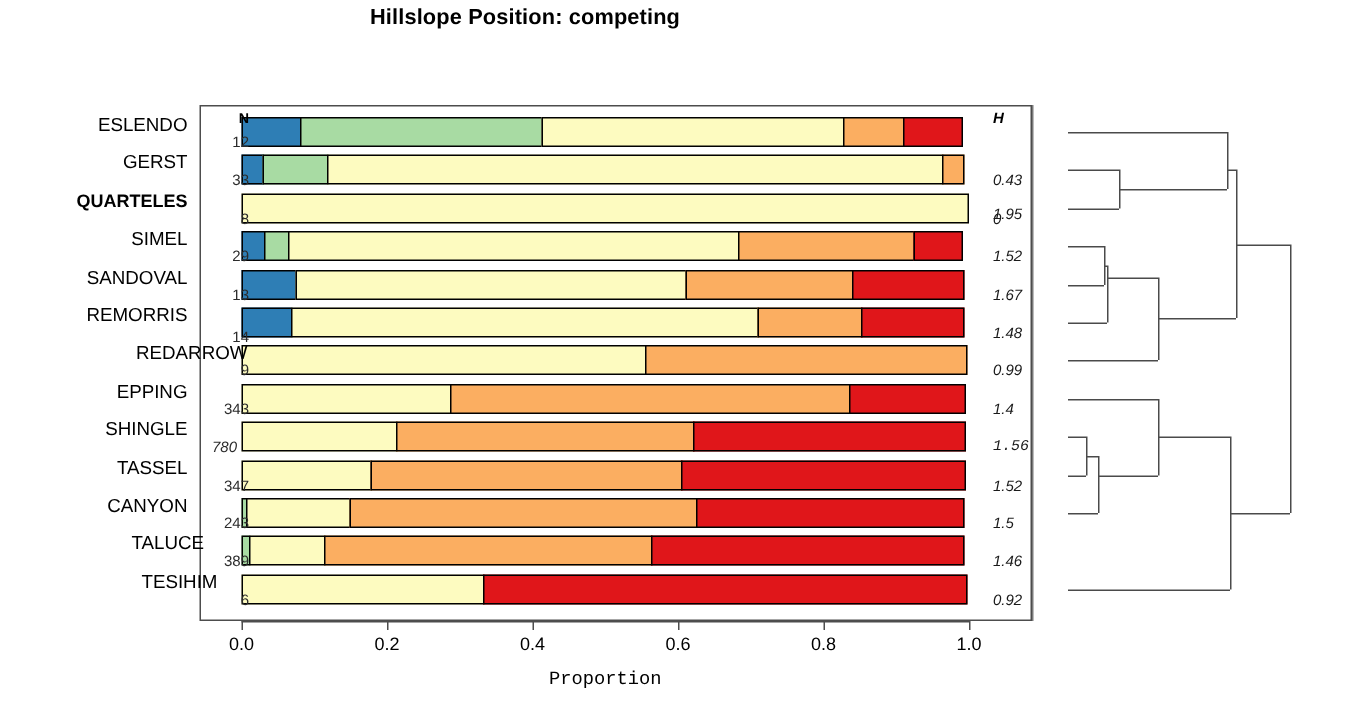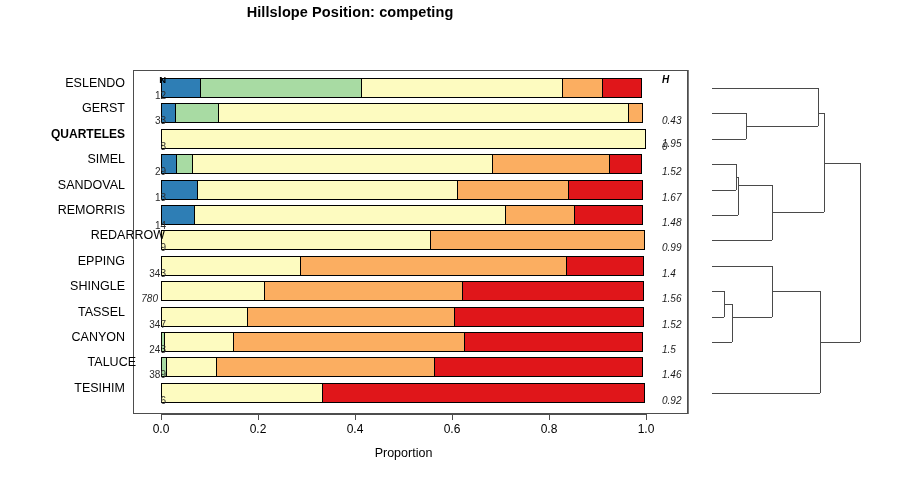--- a/index.html
+++ b/index.html
@@ -56,21 +56,21 @@
   .bar{
     position:absolute;height:20px;left:0;width:485px;
     box-sizing:border-box;display:flex;
   }
   .seg{height:100%;box-sizing:border-box;border:1px solid #000;margin-right:-1px;}
 
   
   .axis-line{position:absolute;left:161px;top:414px;width:485px;height:1px;background:#4d4d4d;}
   .tick{position:absolute;width:1px;height:6px;background:#4d4d4d;top:414px;}
   .ticklab{position:absolute;top:422px;width:40px;margin-left:-20px;text-align:center;font-size:12px;color:#000;}
-  .xlabel{position:absolute;left:161px;top:446px;width:485px;text-align:center;font-size:12.5px;}
+  .xlabel{position:absolute;left:161px;top:446px;width:485px;text-align:center;font-size:12.5px;font-family:Liberation Mono, monospace;}
 
   
   .dendro{position:absolute;left:690px;top:70px;width:210px;height:344px;}
   .dline{position:absolute;background:#4a4a4a;}
   .axis-stub{position:absolute;left:688px;top:70px;width:1px;height:344px;background:#7a7a7a;}
 </style>
 </head>
 <body>
 
 <div id="root">
@@ -172,31 +172,31 @@
       <div class="nval" style="left: 136px; top: 200px; margin-top: 20px;">14</div>
       <div class="hval" style="left: 662px; top: 217px;">1.48</div>
       <div class="rowlabel" style="top: 228.4px; left: 0px; padding-left: 40px;">REDARROW</div>
       <div class="nval" style="left: 136px; top: 242.4px;">9</div>
       <div class="hval" style="left: 662px; top: 242.4px;">0.99</div>
       <div class="rowlabel" style="top: 253.8px; left: 0px;">EPPING</div>
       <div class="nval" style="left: 136px; top: 267.8px;">343</div>
       <div class="hval" style="left: 662px; top: 267.8px;">1.4</div>
       <div class="rowlabel" style="top: 279.2px; left: 0px;">SHINGLE</div>
       <div class="nval" style="left: 128px; top: 293.2px; font-style: italic;">780</div>
-      <div class="hval" style="left: 662px; top: 293.2px;">1.56</div>
+      <div class="hval" style="left: 662px; top: 293.2px; font-family: Liberation Mono, monospace;">1.56</div>
       <div class="rowlabel" style="top: 304.6px; left: 0px;">TASSEL</div>
       <div class="nval" style="left: 136px; top: 318.6px;">347</div>
       <div class="hval" style="left: 662px; top: 318.6px;">1.52</div>
       <div class="rowlabel" style="top: 330px; left: 0px;">CANYON</div>
       <div class="nval" style="left: 136px; top: 344px;">243</div>
       <div class="hval" style="left: 662px; top: 344px;">1.5</div>
       <div class="rowlabel" style="top: 355.4px; left: 0px; margin-left: 11px;">TALUCE</div>
       <div class="nval" style="left: 136px; top: 369.4px;">389</div>
       <div class="hval" style="left: 662px; top: 369.4px;">1.46</div>
-      <div class="rowlabel" style="top: 380.8px; left: 0px;">TESIHIM</div>
+      <div class="rowlabel" style="top: 380.8px; left: 0px; padding-left: 20px;">TESIHIM</div>
       <div class="nval" style="left: 136px; top: 394.8px;">6</div>
       <div class="hval" style="left: 662px; top: 394.8px;">0.92</div>
     </div>
 
   <div class="axis-line"></div>
   <div id="axis">
       <div class="tick" style="left: 161px;"></div>
       <div class="ticklab" style="left: 161px;">0.0</div>
       <div class="tick" style="left: 258px;"></div>
       <div class="ticklab" style="left: 258px;">0.2</div>

